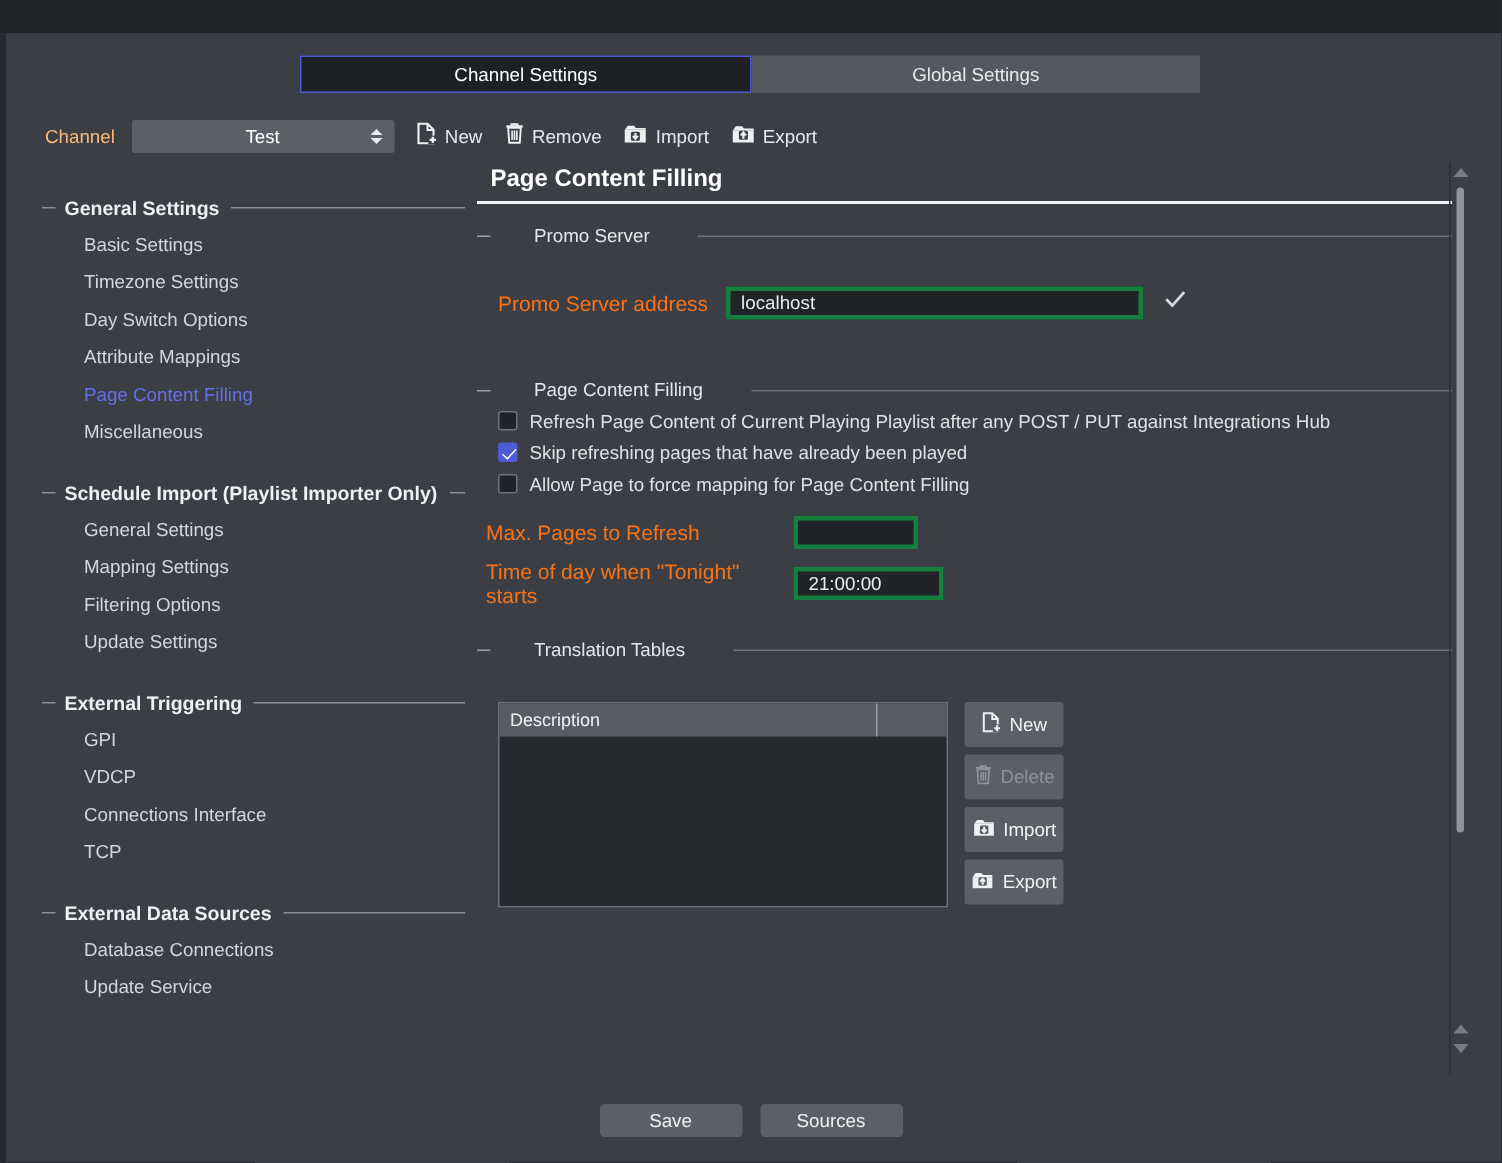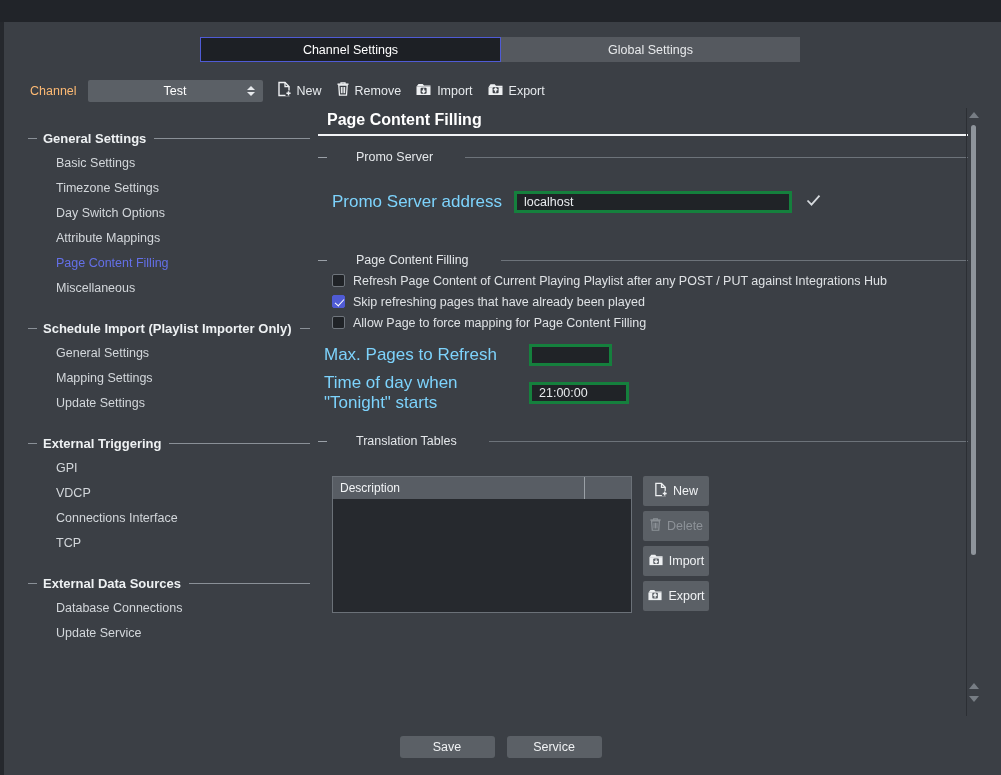--- a/index.html
+++ b/index.html
@@ -200,22 +200,22 @@
   .fs-head .rule {
     flex: 1; height: 1px;
     background: #6d737a;
   }
 
   .row {
     display: flex;
     align-items: center;
   }
   .lbl-r {
-    font-size: 17px;
-    color: #7dd3fc;
+    font-size: 14px;
+    color: #f97316;
   }
 
   .txtinput {
     background: #202327;
     border: 3px solid #15803d;
     color: #e9ecef;
     font-family: "Liberation Sans", sans-serif;
     font-size: 12.5px;
     padding: 0 7px;
     height: 22px;
@@ -458,20 +458,23 @@
     <div class="grp">
       <span class="dash"></span>
       <span class="gtitle">Schedule Import (Playlist Importer Only)</span>
       <span class="rule"></span>
     </div>
     <div class="navitem">
         <span>General Settings</span>
       </div>
     <div class="navitem">
         <span>Mapping Settings</span>
+      </div>
+    <div class="navitem">
+        <span>Filtering Options</span>
       </div>
     <div class="navitem">
         <span>Update Settings</span>
       </div>
 
     <div class="grp-space"></div>
     <div class="grp">
       <span class="dash"></span>
       <span class="gtitle">External Triggering</span>
       <span class="rule"></span>
@@ -634,17 +637,17 @@
     <div class="thumb"></div>
     <div class="arr b1"></div>
     <div class="arr b2"></div>
   </div>
 
   <div class="bottom-bar">
     <div class="bbtn">
       <span>Save</span>
     </div>
     <div class="bbtn">
-      <span>Service</span>
+      <span>Sources</span>
     </div>
   </div>
 
 </div>
 
 </body></html>

